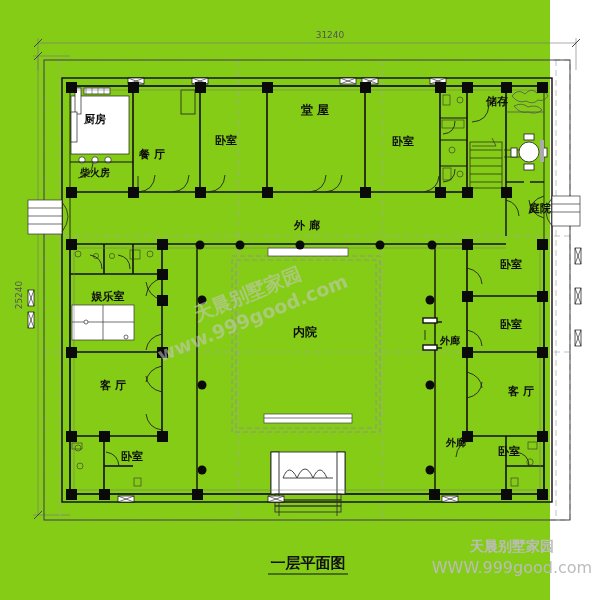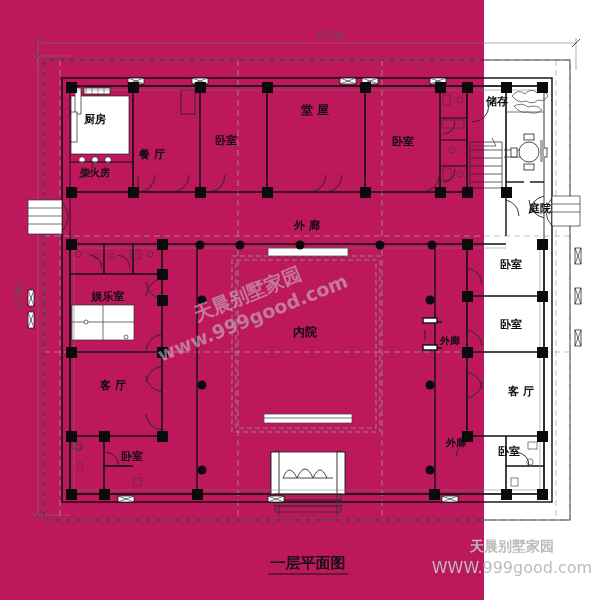--- a/index.html
+++ b/index.html
@@ -1,18 +1,18 @@
 <!DOCTYPE html>
 <html><head>
 <meta charset="utf-8">
 <style>
   html,body{margin:0;padding:0;background:#ffffff;}
   body{width:600px;height:600px;overflow:hidden;
        font-family:"DejaVu Sans","Liberation Sans",sans-serif;}
-  #stage{position:relative;width:484px;height:600px;background:#be185d;}
+  #stage{position:relative;width:550px;height:600px;background:#84cc16;}
   svg#plan{position:absolute;left:0;top:0;width:600px;height:600px;display:block;}
 
   .rlabel{font-family:"DejaVu Sans","Liberation Sans",sans-serif;
           font-weight:700;fill:#0d0d0d;text-anchor:middle;dominant-baseline:middle;}
   .dimtext{font-family:"DejaVu Sans","Liberation Sans",sans-serif;
            font-size:9px;fill:#555;text-anchor:middle;}
   .titletext{font-family:"DejaVu Sans","Liberation Sans",sans-serif;
              font-weight:700;font-size:15px;fill:#111;text-anchor:middle;}
   .wm{font-family:"DejaVu Sans","Liberation Sans",sans-serif;fill:#c9c9c9;}
   .wm2{font-family:"DejaVu Sans","Liberation Sans",sans-serif;fill:#bcbcbc;}

